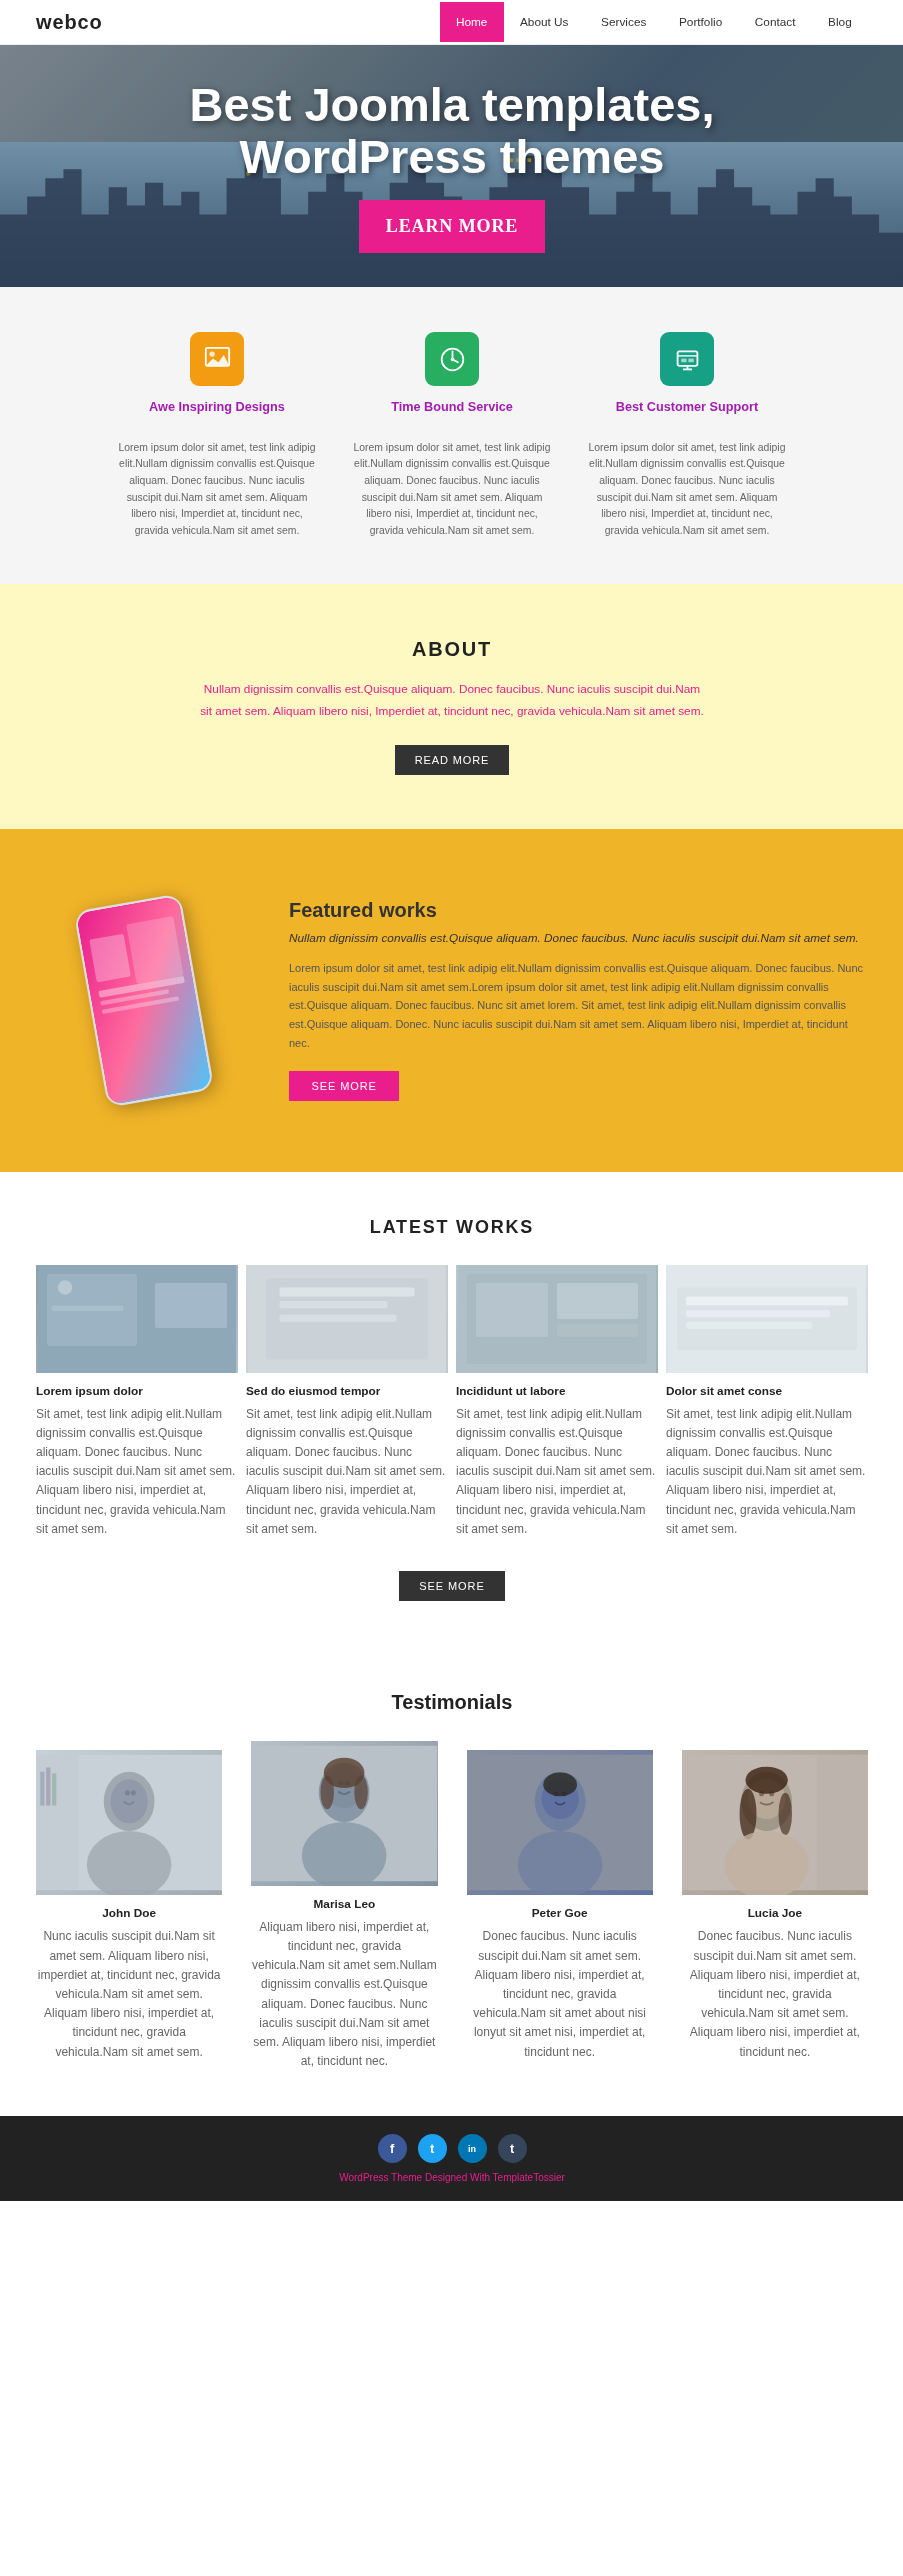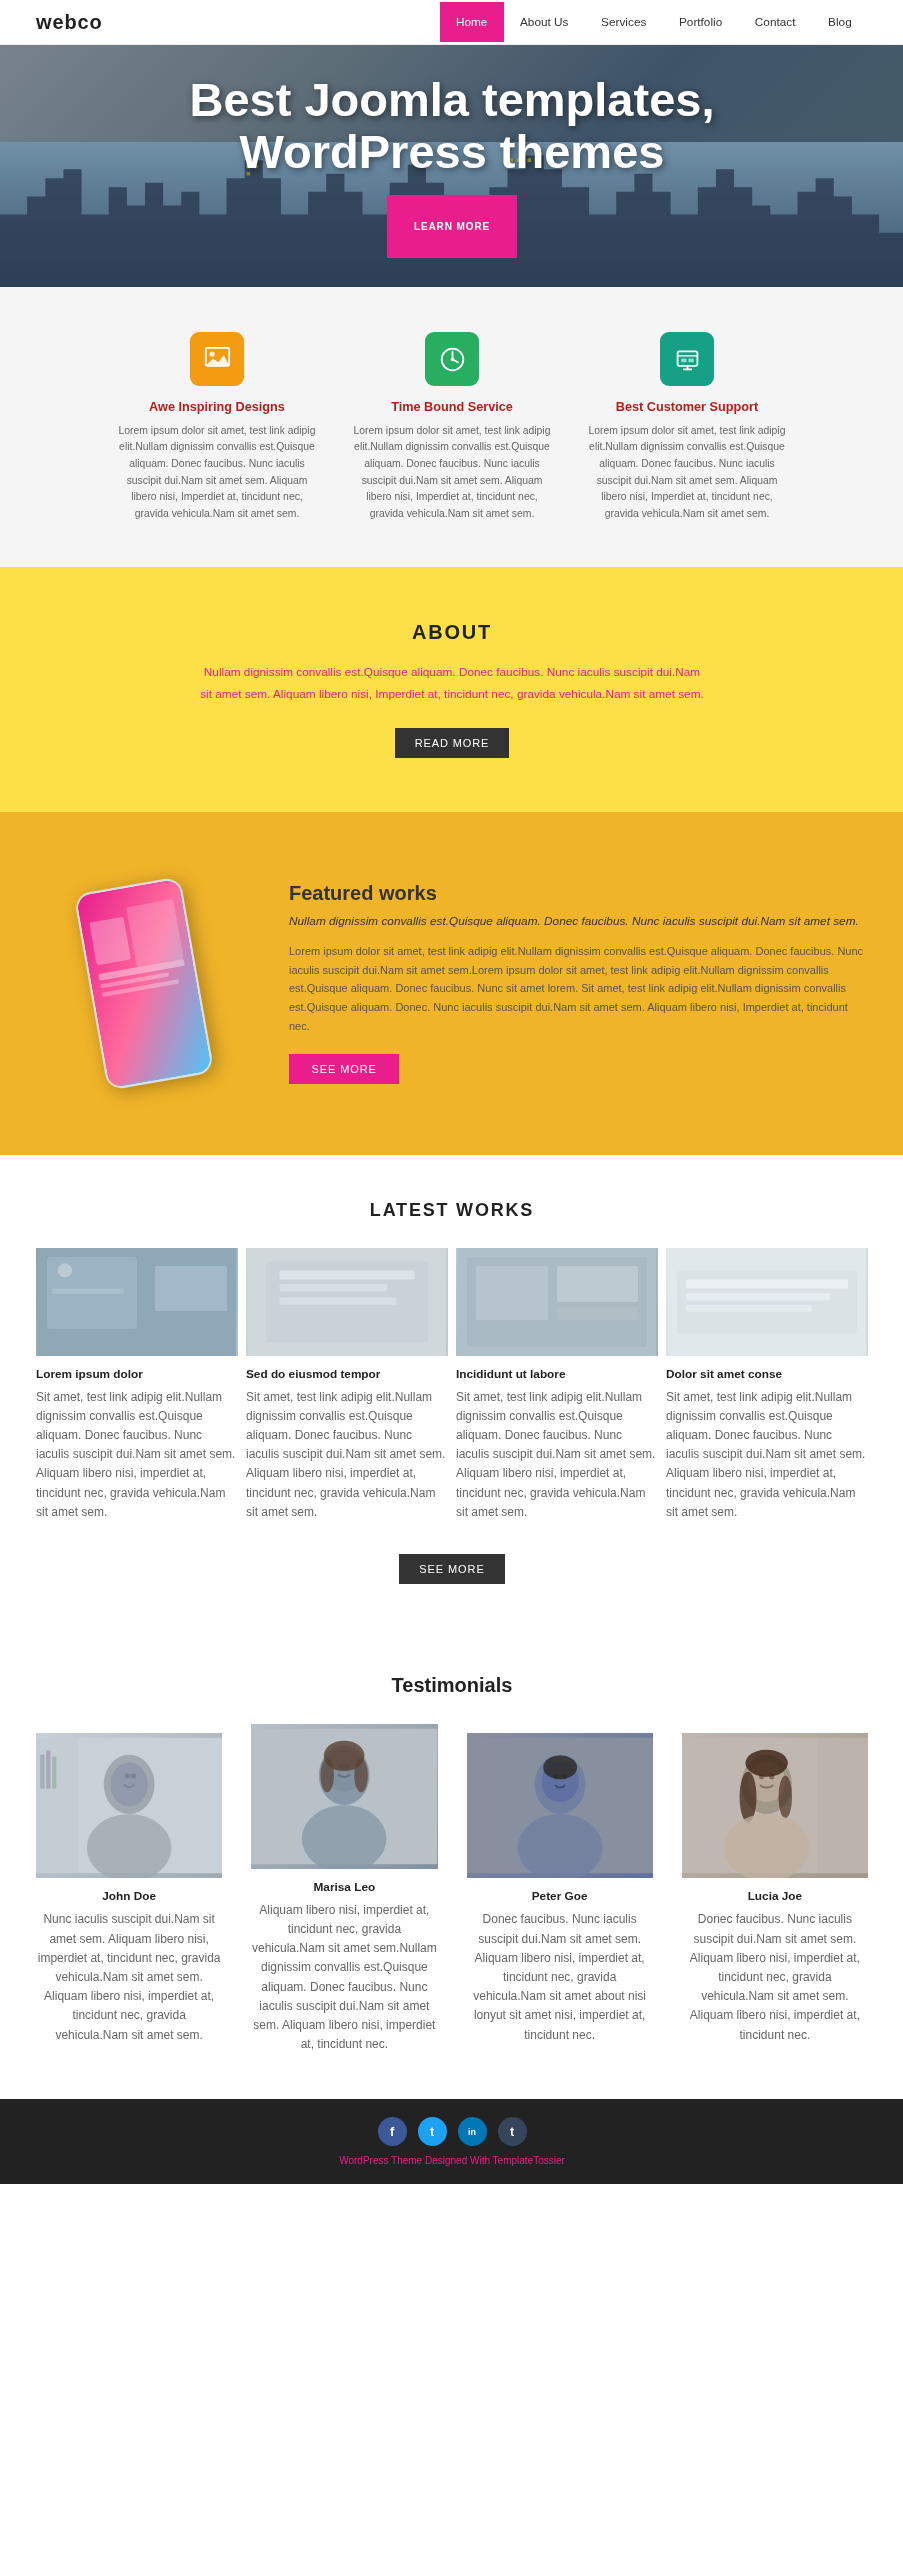--- a/index.html
+++ b/index.html
@@ -27,47 +27,47 @@
       text-align: center; overflow: hidden;
     }
     .hero-content { position: relative; z-index: 2; }
     .hero h1 {
       font-size: 47px; font-weight: 900; color: #fff;
       text-shadow: 1.8px 1.8px 7.2px rgba(0,0,0,0.5);
       line-height: 1.1; margin-bottom: 18px;
     }
     .hero-btn {
       background: #e91e8c; color: #fff; border: none;
-      padding: 26px 27px; font-size: 10px; font-weight: bold;
-      cursor: pointer; letter-spacing: 0.9px;
+      padding: 16px 27px; font-size: 18px; font-weight: bold;
+      cursor: pointer; letter-spacing: 0.9px; font-family: Liberation Serif, serif;
     }
 
     
     .why-section {
       background: #f5f5f5; padding: 45px 36px; text-align: center;
     }
     .why-section h2 {
       font-size: 20px; font-weight: bold; color: #222; margin-bottom: 36px;
       letter-spacing: 0.9px;
     }
     .features-grid { display: flex; justify-content: center; gap: 36px; }
     .feature-item { width: 199px; text-align: center; }
     .feature-icon {
       width: 54px; height: 54px; border-radius: 9px;
       display: flex; align-items: center; justify-content: center;
       margin: 0 auto 13.6px; font-size: 25px; color: #fff;
     }
     .feature-icon.orange { background: #f39c12; }
     .feature-icon.green { background: #27ae60; }
     .feature-icon.teal { background: #16a085; }
-    .feature-title { font-size: 12.7px; font-weight: bold; margin-bottom: 9px; color: #b91c1c; }
+    .feature-title { font-size: 12.7px; font-weight: bold; margin-bottom: 26px; color: #a21caf; }
     .feature-text { font-size: 10.4px; color: #666; line-height: 1.6; }
 
     
-    .about-section { padding: 54px 16px; text-align: center; background: #fde047; }
+    .about-section { padding: 54px 16px; text-align: center; background: #fef9c3; }
     .about-section h2 {
       font-size: 20px; font-weight: bold; color: #222;
       margin-bottom: 18px; letter-spacing: 1.8px;
     }
     .about-text { color: #e91e8c; font-size: 11.8px; line-height: 1.8; max-width: 506px; margin: 0 auto 22.6px; }
     .read-more-btn {
       background: #333; color: #fff; border: none;
       padding: 9px 20px; font-size: 11px; cursor: pointer; letter-spacing: 0.9px;
     }
 

